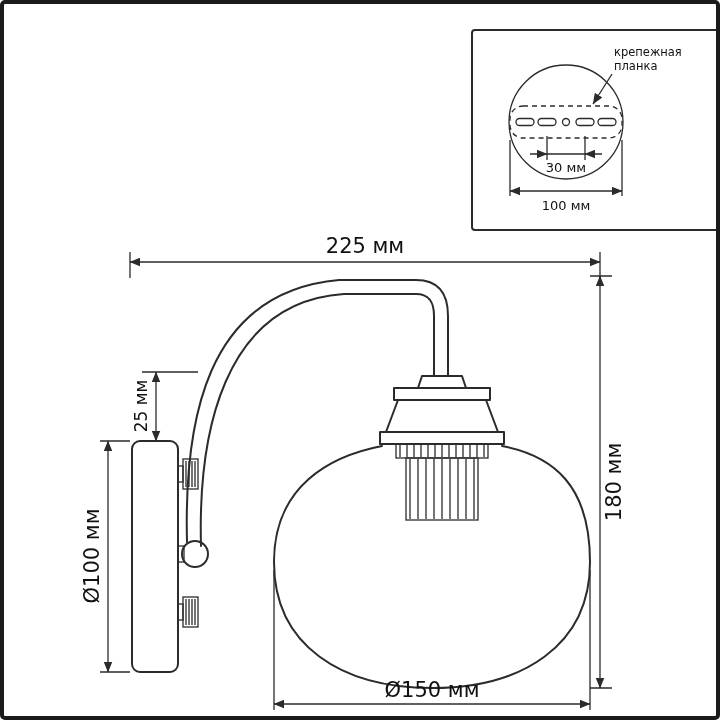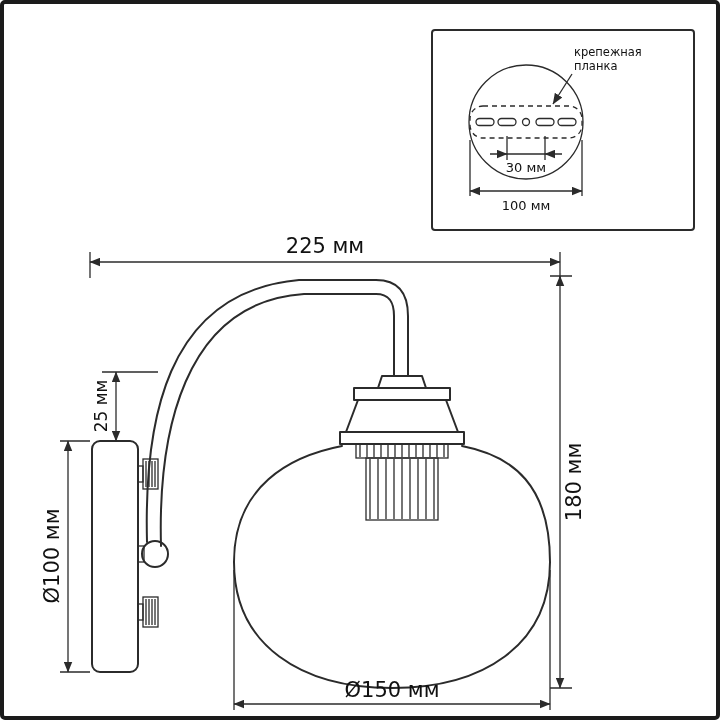--- a/index.html
+++ b/index.html
@@ -1,19 +1,19 @@
 <!DOCTYPE html>
 <html><head>
 <meta charset="utf-8">
 <style>
   html,body{margin:0;padding:0;background:#ffffff;}
   .frame{
     width:720px;height:720px;box-sizing:border-box;
     border:4px solid #1b1b1b;border-radius:5px;
-    background:#ffffff;position:relative;overflow:hidden;
+    background:#ffffff;position:relative;overflow:hidden;padding-left:40px;
   }
   svg{display:block;}
   .ln{stroke:#2b2b2b;stroke-width:2;fill:none;stroke-linejoin:round;stroke-linecap:round;}
   .thin{stroke:#2b2b2b;stroke-width:1.3;fill:none;}
   .dim{stroke:#2b2b2b;stroke-width:1.3;fill:none;}
   .dash{stroke:#2b2b2b;stroke-width:1.3;fill:none;stroke-dasharray:5 4;}
   .txt{font-family:"DejaVu Sans",sans-serif;font-size:21px;fill:#111;}
   .txt-m{font-family:"DejaVu Sans",sans-serif;font-size:17px;fill:#111;}
   .txt-s{font-family:"DejaVu Sans",sans-serif;font-size:13px;fill:#111;}
   .txt-xs{font-family:"DejaVu Sans",sans-serif;font-size:11.5px;fill:#111;}

